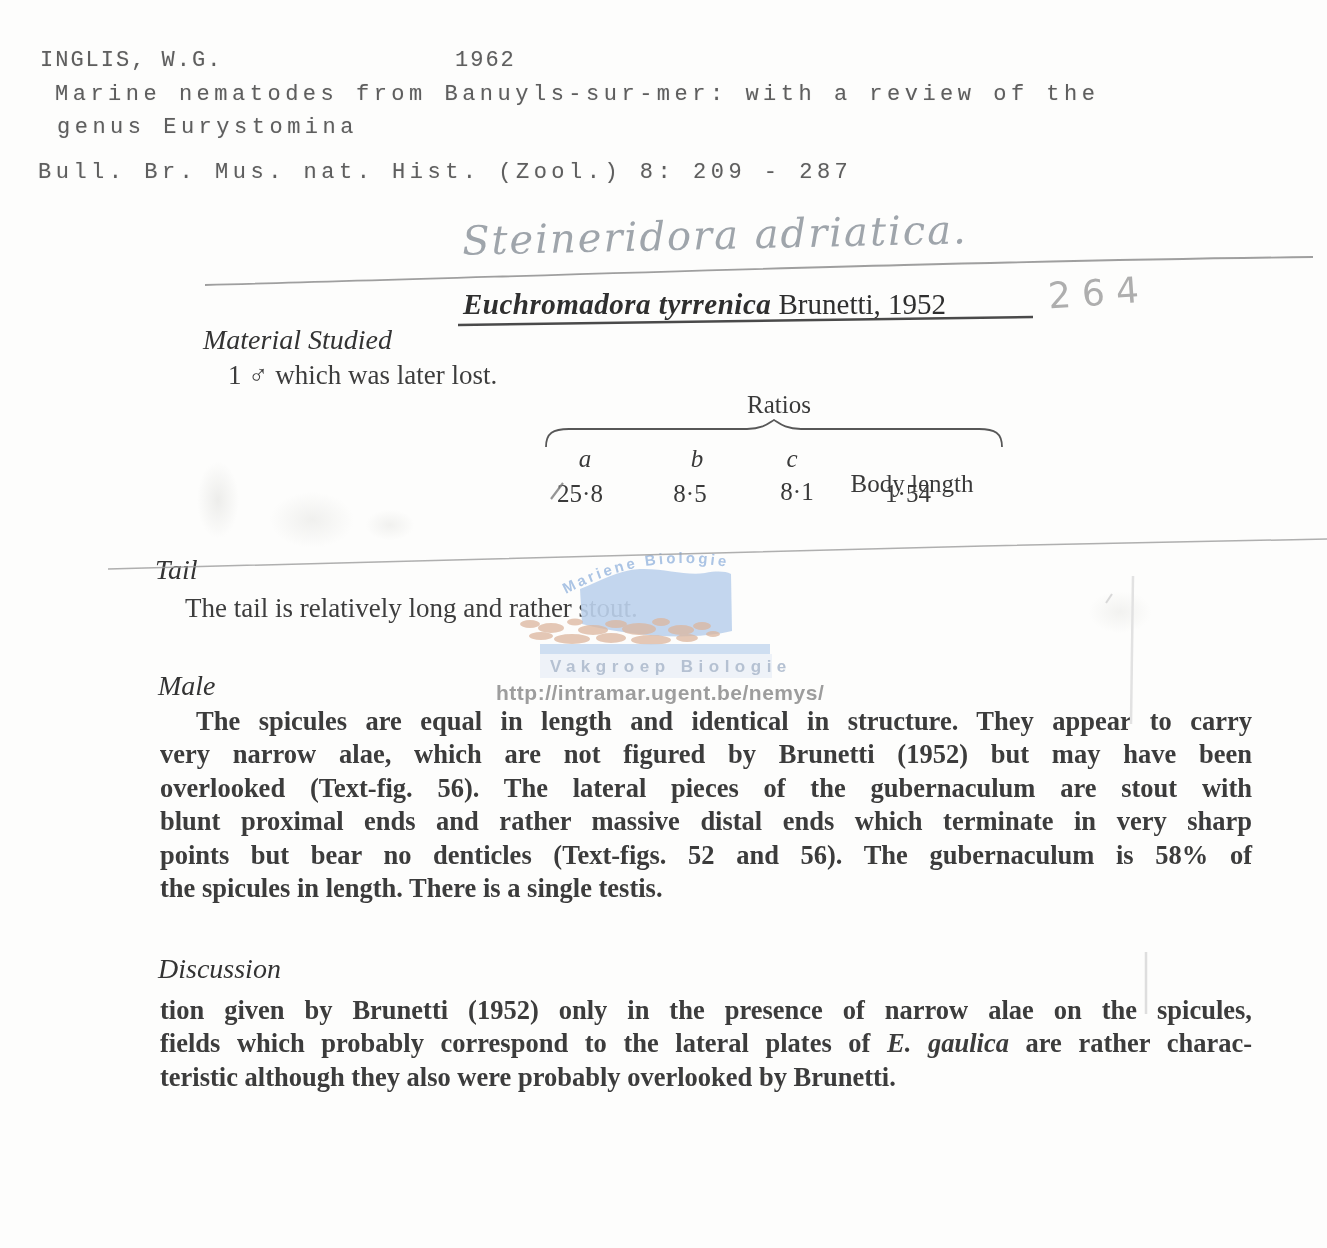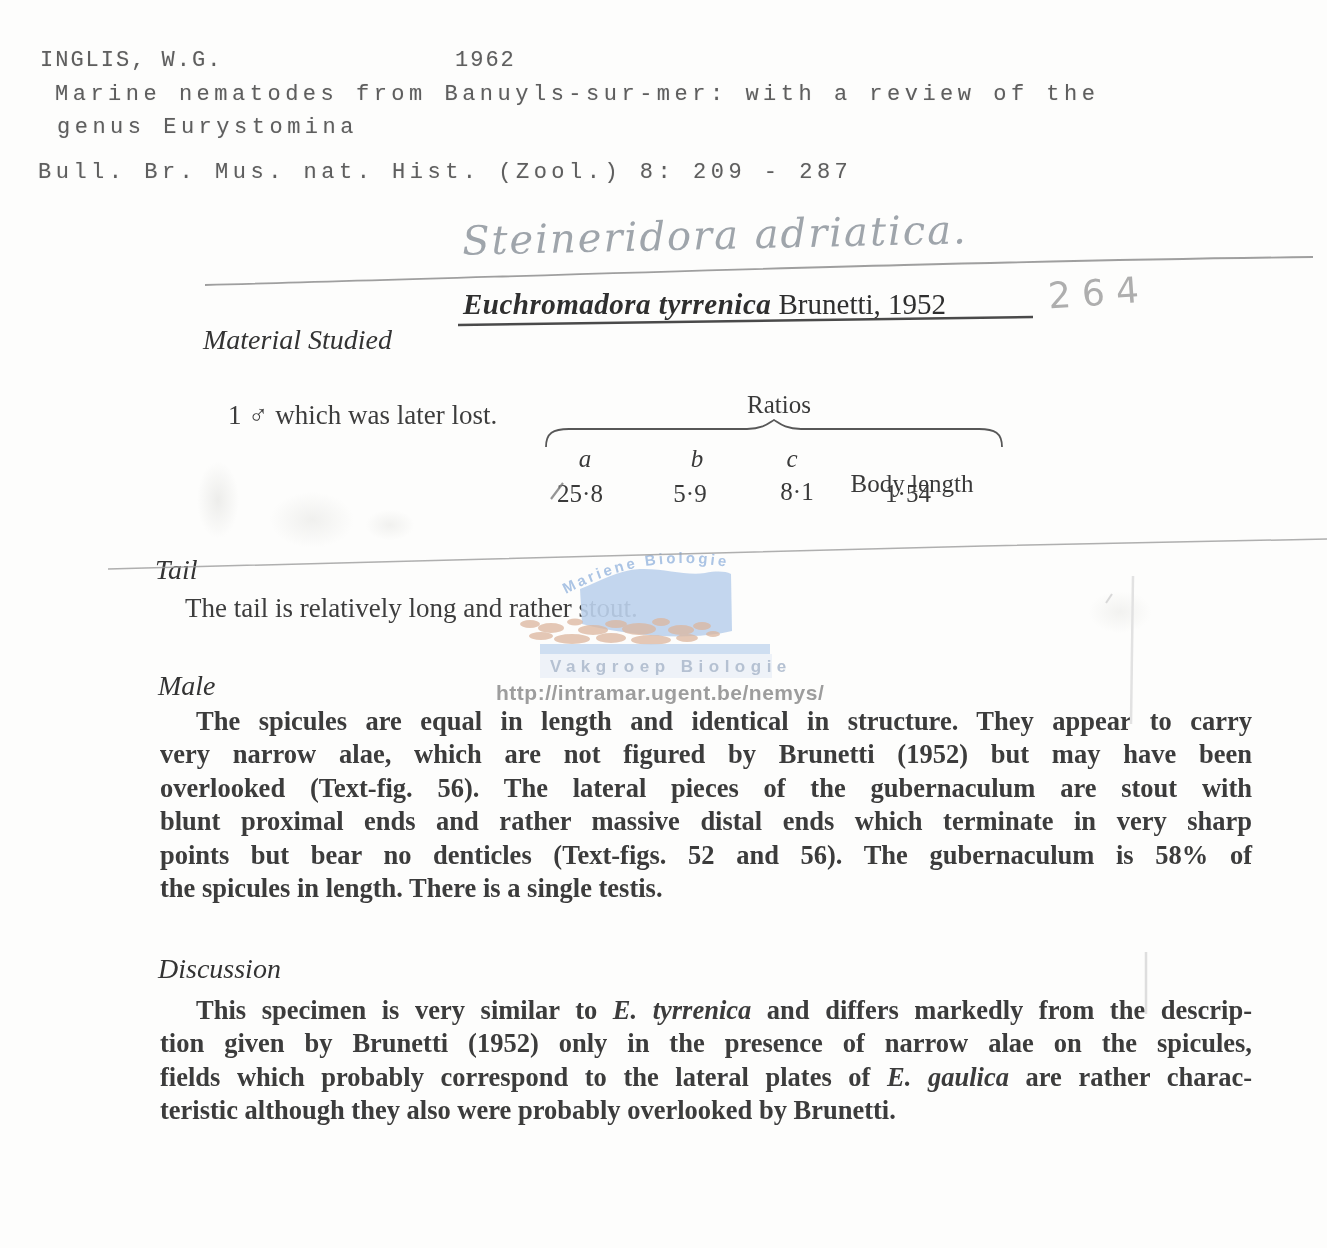--- a/index.html
+++ b/index.html
@@ -65,51 +65,50 @@
   <div class="abs typed ls4" style="left:57px;top:115px;">genus Eurystomina</div>
   <div class="abs typed ls4" style="left:38px;top:160px;">Bull. Br. Mus. nat. Hist. (Zool.) 8: 209 - 287</div>
 
   <div class="abs hand hand-species" style="left:462px;top:212px;">Steineridora adriatica.</div>
 
   <div class="abs hand-number" style="left:1048px;top:272px;">264</div>
 
   <div class="abs sp-heading" style="left:463px;top:288px;"><span class="sp-name">Euchromadora tyrrenica</span><span> Brunetti, 1952</span></div>
 
   <div class="abs heading-it" style="left:203px;top:324px;">Material Studied</div>
-  <div class="abs body-text" style="left:228px;top:360px;margin-top:40px;">1 ♂ which was later lost.</div>
+  <div class="abs body-text" style="left:228px;top:360px;">1 ♂ which was later lost.</div>
 
   <div class="abs" style="left:747px;top:391px;font-size:25px;color:#3a3a3a;">Ratios</div>
   <svg class="abs" style="left:543px;top:419px;" width="462" height="30" viewBox="0 0 462 30">
     <path d="M3,28 C3,14 10,10 26,10 L204,10 C220,10 226,4 231,1 C236,4 242,10 258,10 L436,10 C452,10 459,14 459,28" fill="none" stroke="#575757" stroke-width="1.8"></path>
   </svg>
   <div class="abs ratio-cell ratio-col-it" style="left:585px;top:445px;">a</div>
   <div class="abs ratio-cell ratio-col-it" style="left:697px;top:445px;">b</div>
   <div class="abs ratio-cell ratio-col-it" style="left:792px;top:445px;">c</div>
   <div class="abs ratio-cell" style="left:912px;top:470px;">Body length</div>
   <div class="abs ratio-cell" style="left:580px;top:480px;">25·8</div>
-  <div class="abs ratio-cell" style="left:690px;top:480px;">5·9</div>
+  <div class="abs ratio-cell" style="left:690px;top:480px;">8·5</div>
   <div class="abs ratio-cell" style="left:797px;top:478px;">8·1</div>
   <div class="abs ratio-cell" style="left:908px;top:480px;">1·54</div>
 
   <div class="abs heading-it" style="left:155px;top:554px;">Tail</div>
   <div class="abs body-text" style="left:185px;top:593px;">The tail is relatively long and rather stout.</div>
 
   <div class="abs heading-it" style="left:158px;top:670px;">Male</div>
   <div class="abs para" style="left:160px;top:705px;">
       <div class="jline first"><span>The spicules are equal in length and identical in structure.  They appear to carry</span></div>
       <div class="jline"><span>very narrow alae, which are not figured by Brunetti (1952) but may have been</span></div>
       <div class="jline"><span>overlooked (Text-fig. 56).  The lateral pieces of the gubernaculum are stout with</span></div>
       <div class="jline"><span>blunt proximal ends and rather massive distal ends which terminate in very sharp</span></div>
       <div class="jline"><span>points but bear no denticles (Text-figs. 52 and 56).  The gubernaculum is 58% of</span></div>
       <div class="jline last"><span>the spicules in length.  There is a single testis.</span></div>
     </div>
 
   <div class="abs heading-it" style="left:158px;top:953px;">Discussion</div>
   <div class="abs para" style="left:160px;top:994px;">
-      <div class="jline first"><span>This specimen is very similar to </span><span class="it">E. tyrrenica</span><span> and differs markedly from the descrip-</span></div>
       <div class="jline"><span>tion given by Brunetti (1952) only in the presence of narrow alae on the spicules,</span></div>
       <div class="jline"><span>fields which probably correspond to the lateral plates of </span><span class="it">E. gaulica</span><span> are rather charac-</span></div>
       <div class="jline last"><span>teristic although they also were probably overlooked by Brunetti.</span></div>
     </div>
 
   <svg class="abs" style="left:480px;top:543px;" width="360" height="168" viewBox="0 0 360 168">
     <defs>
       <path id="arcp" d="M84,52 Q172,4 266,28" fill="none"></path>
     </defs>
     <path d="M100,46 C120,38 138,27 160,26 C185,25 205,33 225,30 C236,28 245,28 251,31 L252,88 C214,97 158,95 102,81 Z" fill="#bcd2ec" opacity="0.9"></path>

